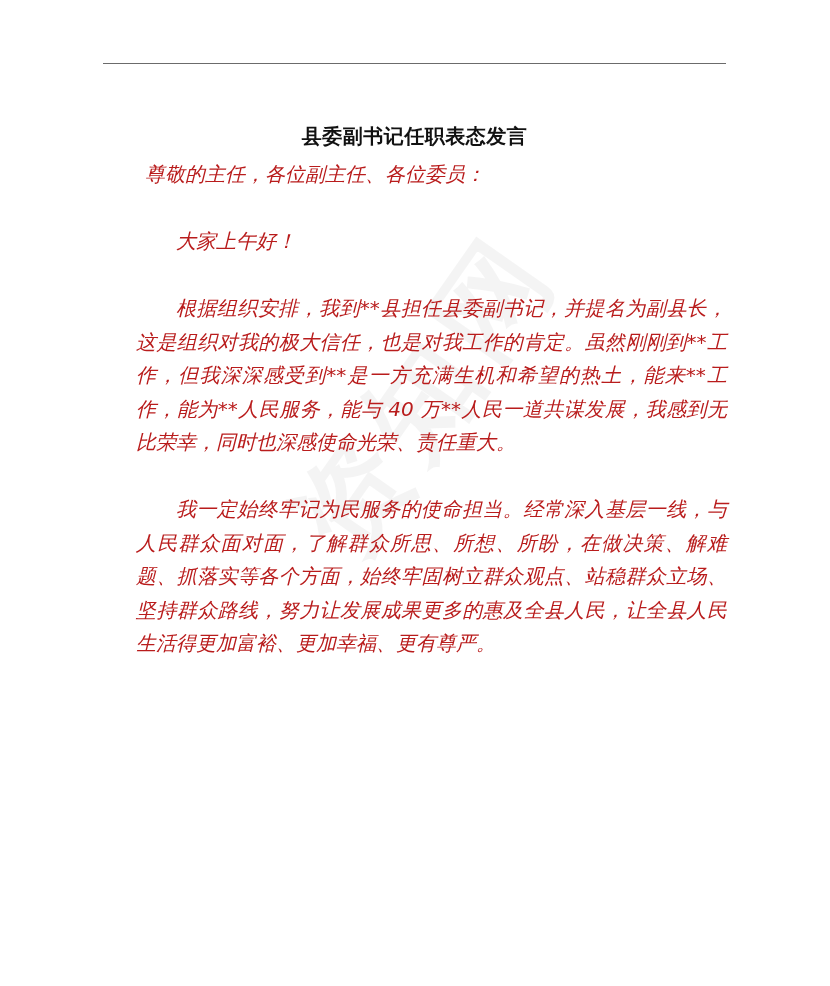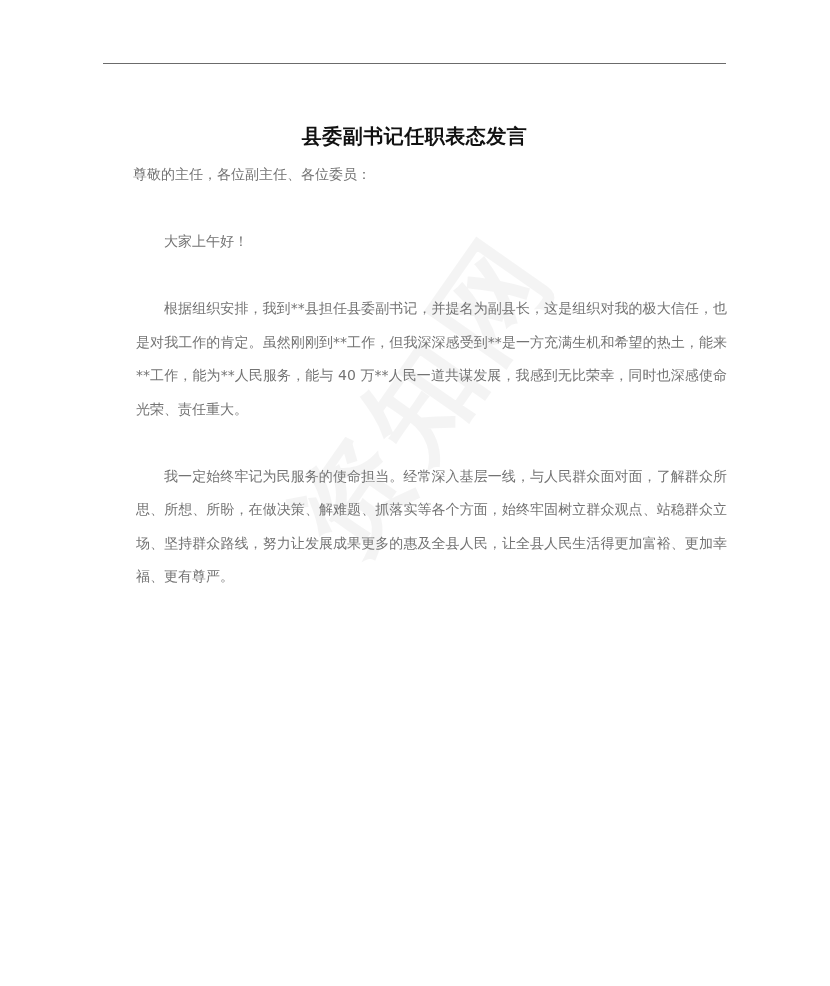--- a/index.html
+++ b/index.html
@@ -40,23 +40,24 @@
       letter-spacing: 0.5px;
       color: #111;
       line-height: 28px;
       margin-top: 32px;
     }
     .doc-body {
       position: absolute;
       left: 105px;
       top: 158px;
       width: 622px;
-      font-size: 14px;
+      font-size: 20px;
       line-height: 33.5px;
-      color: #737373;
+      color: #b91c1c;
+      font-style: italic;
     }
     .para {
       margin: 0;
       text-align: justify;
       text-indent: 2em;
     }
     .para.gap {
       margin-top: 33.5px;
       margin-left: 31px;
     }

